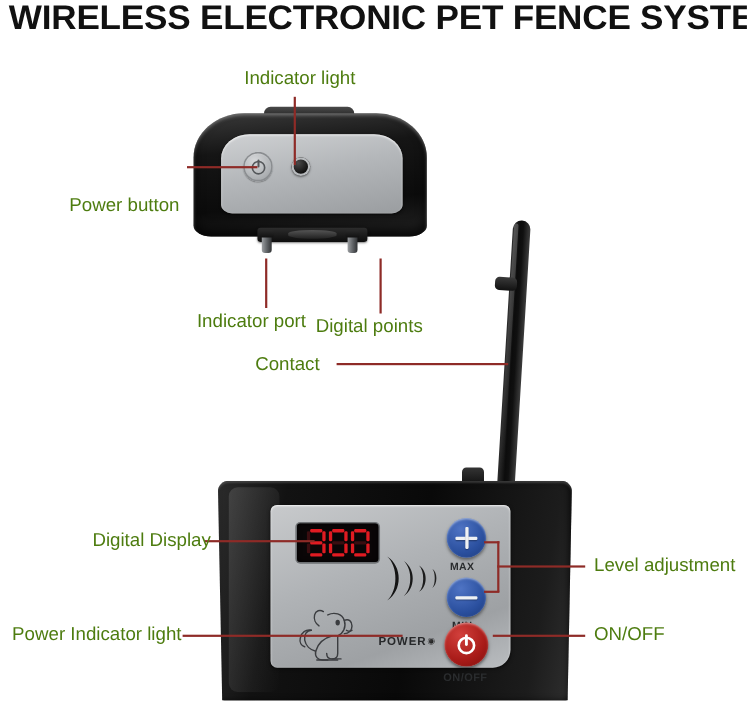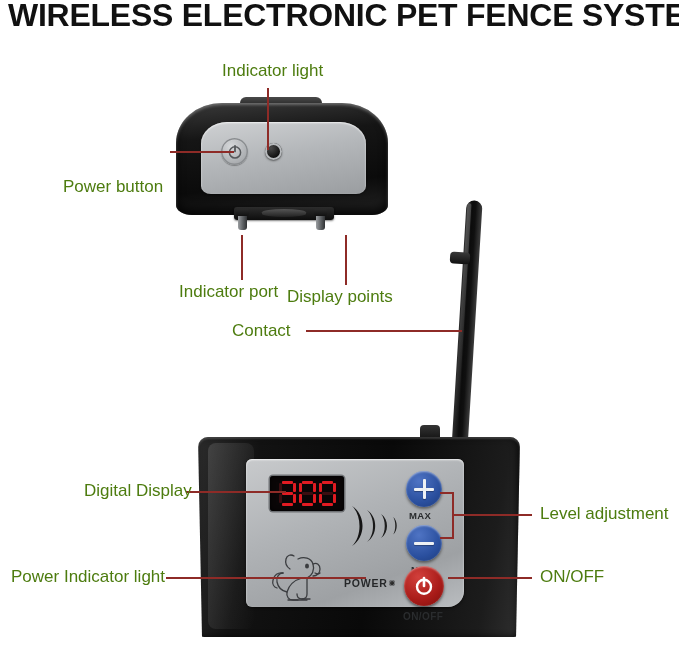--- a/index.html
+++ b/index.html
@@ -309,21 +309,21 @@
   <div class="lead h" style="left:452px;top:514px;width:80px;"></div>
 
   <div class="lead h" style="left:448px;top:577px;width:84px;"></div>
 
   <div class="lbl" style="left:63px;top:142px;margin-top:36px;">Power button</div>
 
   <div class="lbl" style="left:222px;top:62px;">Indicator light</div>
 
   <div class="lbl" style="left:179px;top:283px;">Indicator port</div>
 
-  <div class="lbl" style="left:287px;top:288px;">Display points</div>
+  <div class="lbl" style="left:287px;top:288px;">Digital points</div>
 
   <div class="lbl" style="left:232px;top:322px;">Contact</div>
 
   <div class="lbl" style="left:540px;top:505px;">Level adjustment</div>
 
   <div class="lbl" style="left:84px;top:482px;">Digital Display</div>
 
   <div class="lbl" style="left:11px;top:568px;">Power Indicator light</div>
 
   <div class="lbl" style="left:540px;top:568px;">ON/OFF</div>

